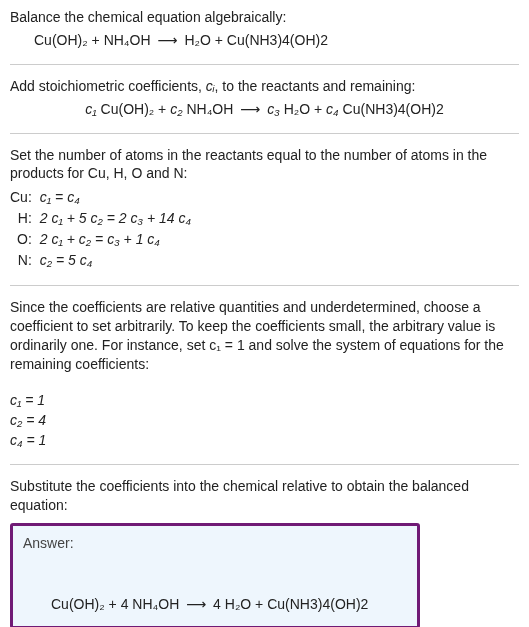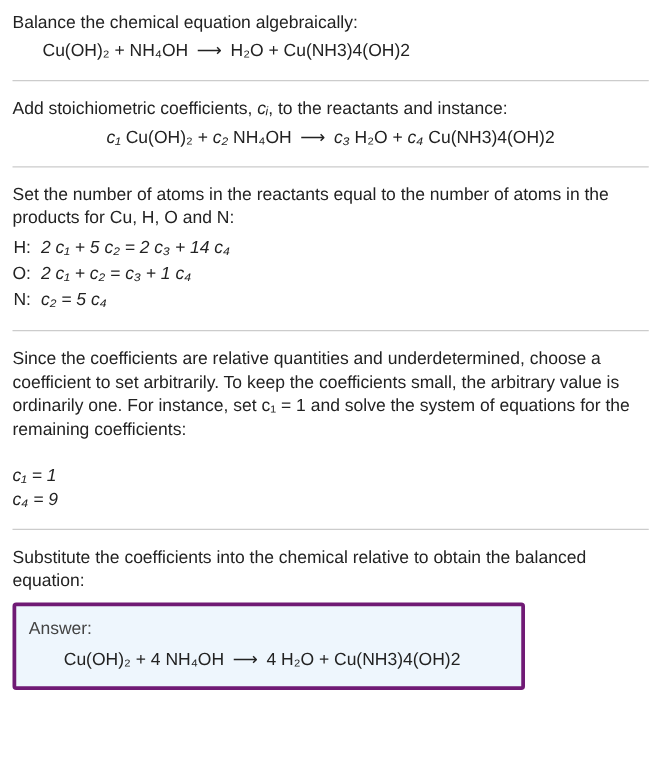--- a/index.html
+++ b/index.html
@@ -31,69 +31,74 @@
 .solns div { margin-top:1px; }
 .answer-box {
   border:3px solid #701a75;
   background:#eef6fd;
   border-radius:3px;
   padding:8px 10px 12px 10px;
   margin-top:8px;
   width:410px;
 }
 .answer-box .ans-label { color:#444; }
-.answer-box .ans-body { padding-left:28px; padding-top:6px; }
+.answer-box .ans-body { padding-left:28px; padding-top:6px;margin-top:36px; }
 </style>
 </head>
 <body>
 
 <div>Balance the chemical equation algebraically:</div>
 <div style="margin-top:4px;margin-left:24px;">
   <span>Cu(OH)₂</span><span> + </span><span>NH₄OH</span>
   <span class="arrow">⟶</span>
   <span>H₂O</span><span> + </span><span>Cu(NH3)4(OH)2</span>
 </div>
 
 <hr class="sep">
 
 <div>
-  <span>Add stoichiometric coefficients, </span><i>cᵢ</i><span>, to the reactants and instance:</span>
+  <span>Add stoichiometric coefficients, </span><i>cᵢ</i><span>, to the reactants and remaining:</span>
 </div>
 <div style="margin-top:4px;text-align:center;">
   <i>c₁ </i><span>Cu(OH)₂</span><span> + </span><i>c₂ </i><span>NH₄OH</span>
   <span class="arrow">⟶</span>
   <i>c₃ </i><span>H₂O</span><span> + </span><i>c₄ </i><span>Cu(NH3)4(OH)2</span>
 </div>
 
 <hr class="sep">
 
 <div>Set the number of atoms in the reactants equal to the number of atoms in the products for Cu, H, O and N:</div>
 <table class="eq-table">
   <tbody>
+      <tr>
+    <td class="lbl">Cu:</td>
+    <td><i>c₁ = c₄</i></td>
+  </tr>
   <tr>
     <td class="lbl">H:</td>
     <td><i>2 c₁ + 5 c₂ = 2 c₃ + 14 c₄</i></td>
   </tr>
   <tr>
     <td class="lbl">O:</td>
     <td><i>2 c₁ + c₂ = c₃ + 1 c₄</i></td>
   </tr>
   <tr>
     <td class="lbl">N:</td>
     <td><i>c₂ = 5 c₄</i></td>
   </tr>
 </tbody>
   </table>
 
 <hr class="sep">
 
 <div>Since the coefficients are relative quantities and underdetermined, choose a coefficient to set arbitrarily. To keep the coefficients small, the arbitrary value is ordinarily one. For instance, set c₁ = 1 and solve the system of equations for the remaining coefficients:</div>
 <div class="solns" style="margin-top:18px;">
   <div><i>c₁ = 1</i></div>
-  <div><i>c₄ = 9</i></div>
+  <div><i>c₂ = 4</i></div>
+  <div><i>c₄ = 1</i></div>
 </div>
 
 <hr class="sep">
 
 <div>Substitute the coefficients into the chemical relative to obtain the balanced equation:</div>
 <div class="answer-box">
   <div class="ans-label">Answer:</div>
   <div class="ans-body">
     <span>Cu(OH)₂</span><span> + </span><span>4 </span><span>NH₄OH</span>
     <span class="arrow">⟶</span>

